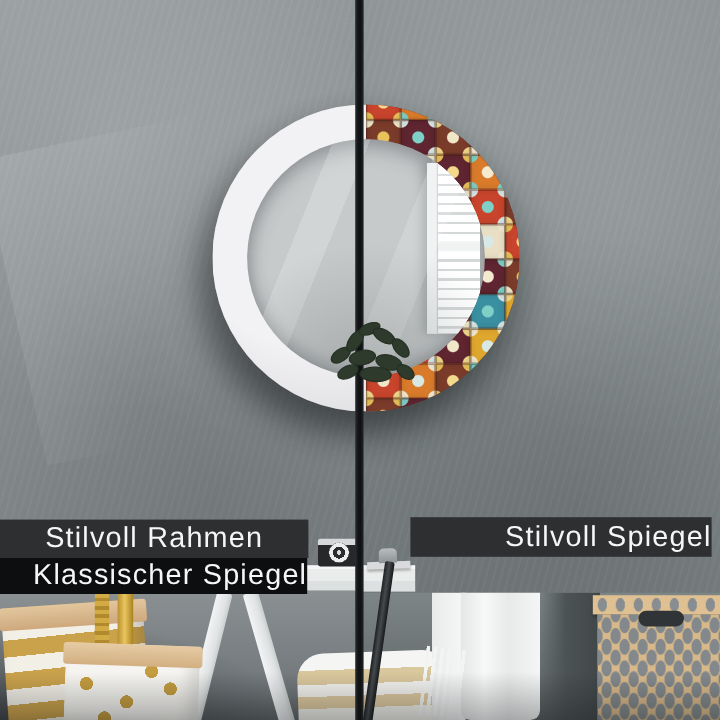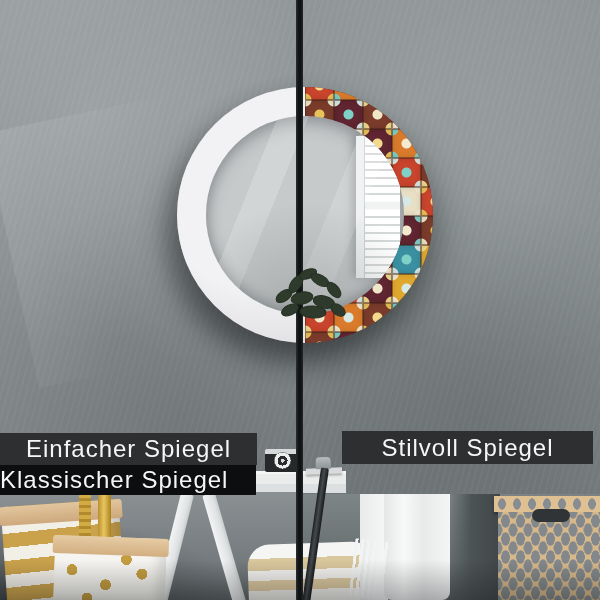--- a/index.html
+++ b/index.html
@@ -65,22 +65,22 @@
   .win-rail{position:absolute;left:9px;top:66px;width:35px;height:7px;background:#f1f3f3;}
   .win-slats-bot{position:absolute;left:9px;top:74px;width:35px;height:64px;
     background:repeating-linear-gradient(180deg,#ffffff 0 6px,#d5d8d9 6px 8px);}
 
   .plant{left:268px;top:262px;width:86px;height:58px;z-index:22;}
 
   
   .bar{z-index:30;display:flex;align-items:center;color:var(--label_text);
     font-size:24px;font-weight:300;letter-spacing:1px;white-space:nowrap;}
   .bar-l1{left:0;top:433px;width:257px;height:32px;background:var(--bar_top);justify-content:center;}
-  .bar-l2{left:0;top:465px;width:256px;height:30px;background:var(--bar_bottom);justify-content:flex-start;}
-  .bar-r1{left:342px;top:431px;width:251px;height:33px;background:var(--bar_top);justify-content:center;box-sizing:border-box;}
+  .bar-l2{left:0;top:465px;width:256px;height:30px;background:var(--bar_bottom);justify-content:flex-end;}
+  .bar-r1{left:342px;top:431px;width:251px;height:33px;background:var(--bar_top);justify-content:flex-end;box-sizing:border-box;}
   .bar-r2{left:341px;top:464px;width:259px;height:31px;background:var(--bar_bottom);justify-content:flex-end;padding-right:8px;box-sizing:border-box;}
 
   
   .shelf{left:251px;top:471px;width:95px;height:22px;z-index:6;
     background:linear-gradient(#f5f6f7 0 3px,#eaecec 3px 13px,#dde0e1 13px 100%);}
   .camera{left:265px;top:449px;width:37px;height:23px;z-index:7;
     background:linear-gradient(#d7d8d9 0 5px,#26282a 5px 100%);border-radius:2px;}
   .cam-lens{position:absolute;left:9px;top:3px;width:17px;height:17px;border-radius:50%;
     background:radial-gradient(circle,#d9dbdc 0 2px,#2a2c2e 2px 5px,#eceded 5px 8px,#85898c 8px);}
   .clipboard{left:306px;top:468px;width:36px;height:6px;z-index:7;background:#d8dadb;
@@ -331,21 +331,21 @@
 
   <div class="abs box-lid"></div>
   <div class="abs box-body"></div>
   <div class="abs box-handle"></div>
 
   <div class="abs bottom-vignette"></div>
 
   <div class="abs divider"></div>
 
   <div class="abs bar bar-l1">
-    <span>Einfacher Spiegel</span>
+    <span>Stilvoll Rahmen</span>
   </div>
   <div class="abs bar bar-l2">
     <span>Klassischer Spiegel</span>
   </div>
   <div class="abs bar bar-r1">
     <span>Stilvoll Spiegel</span>
   </div>
 
 </div>
 

